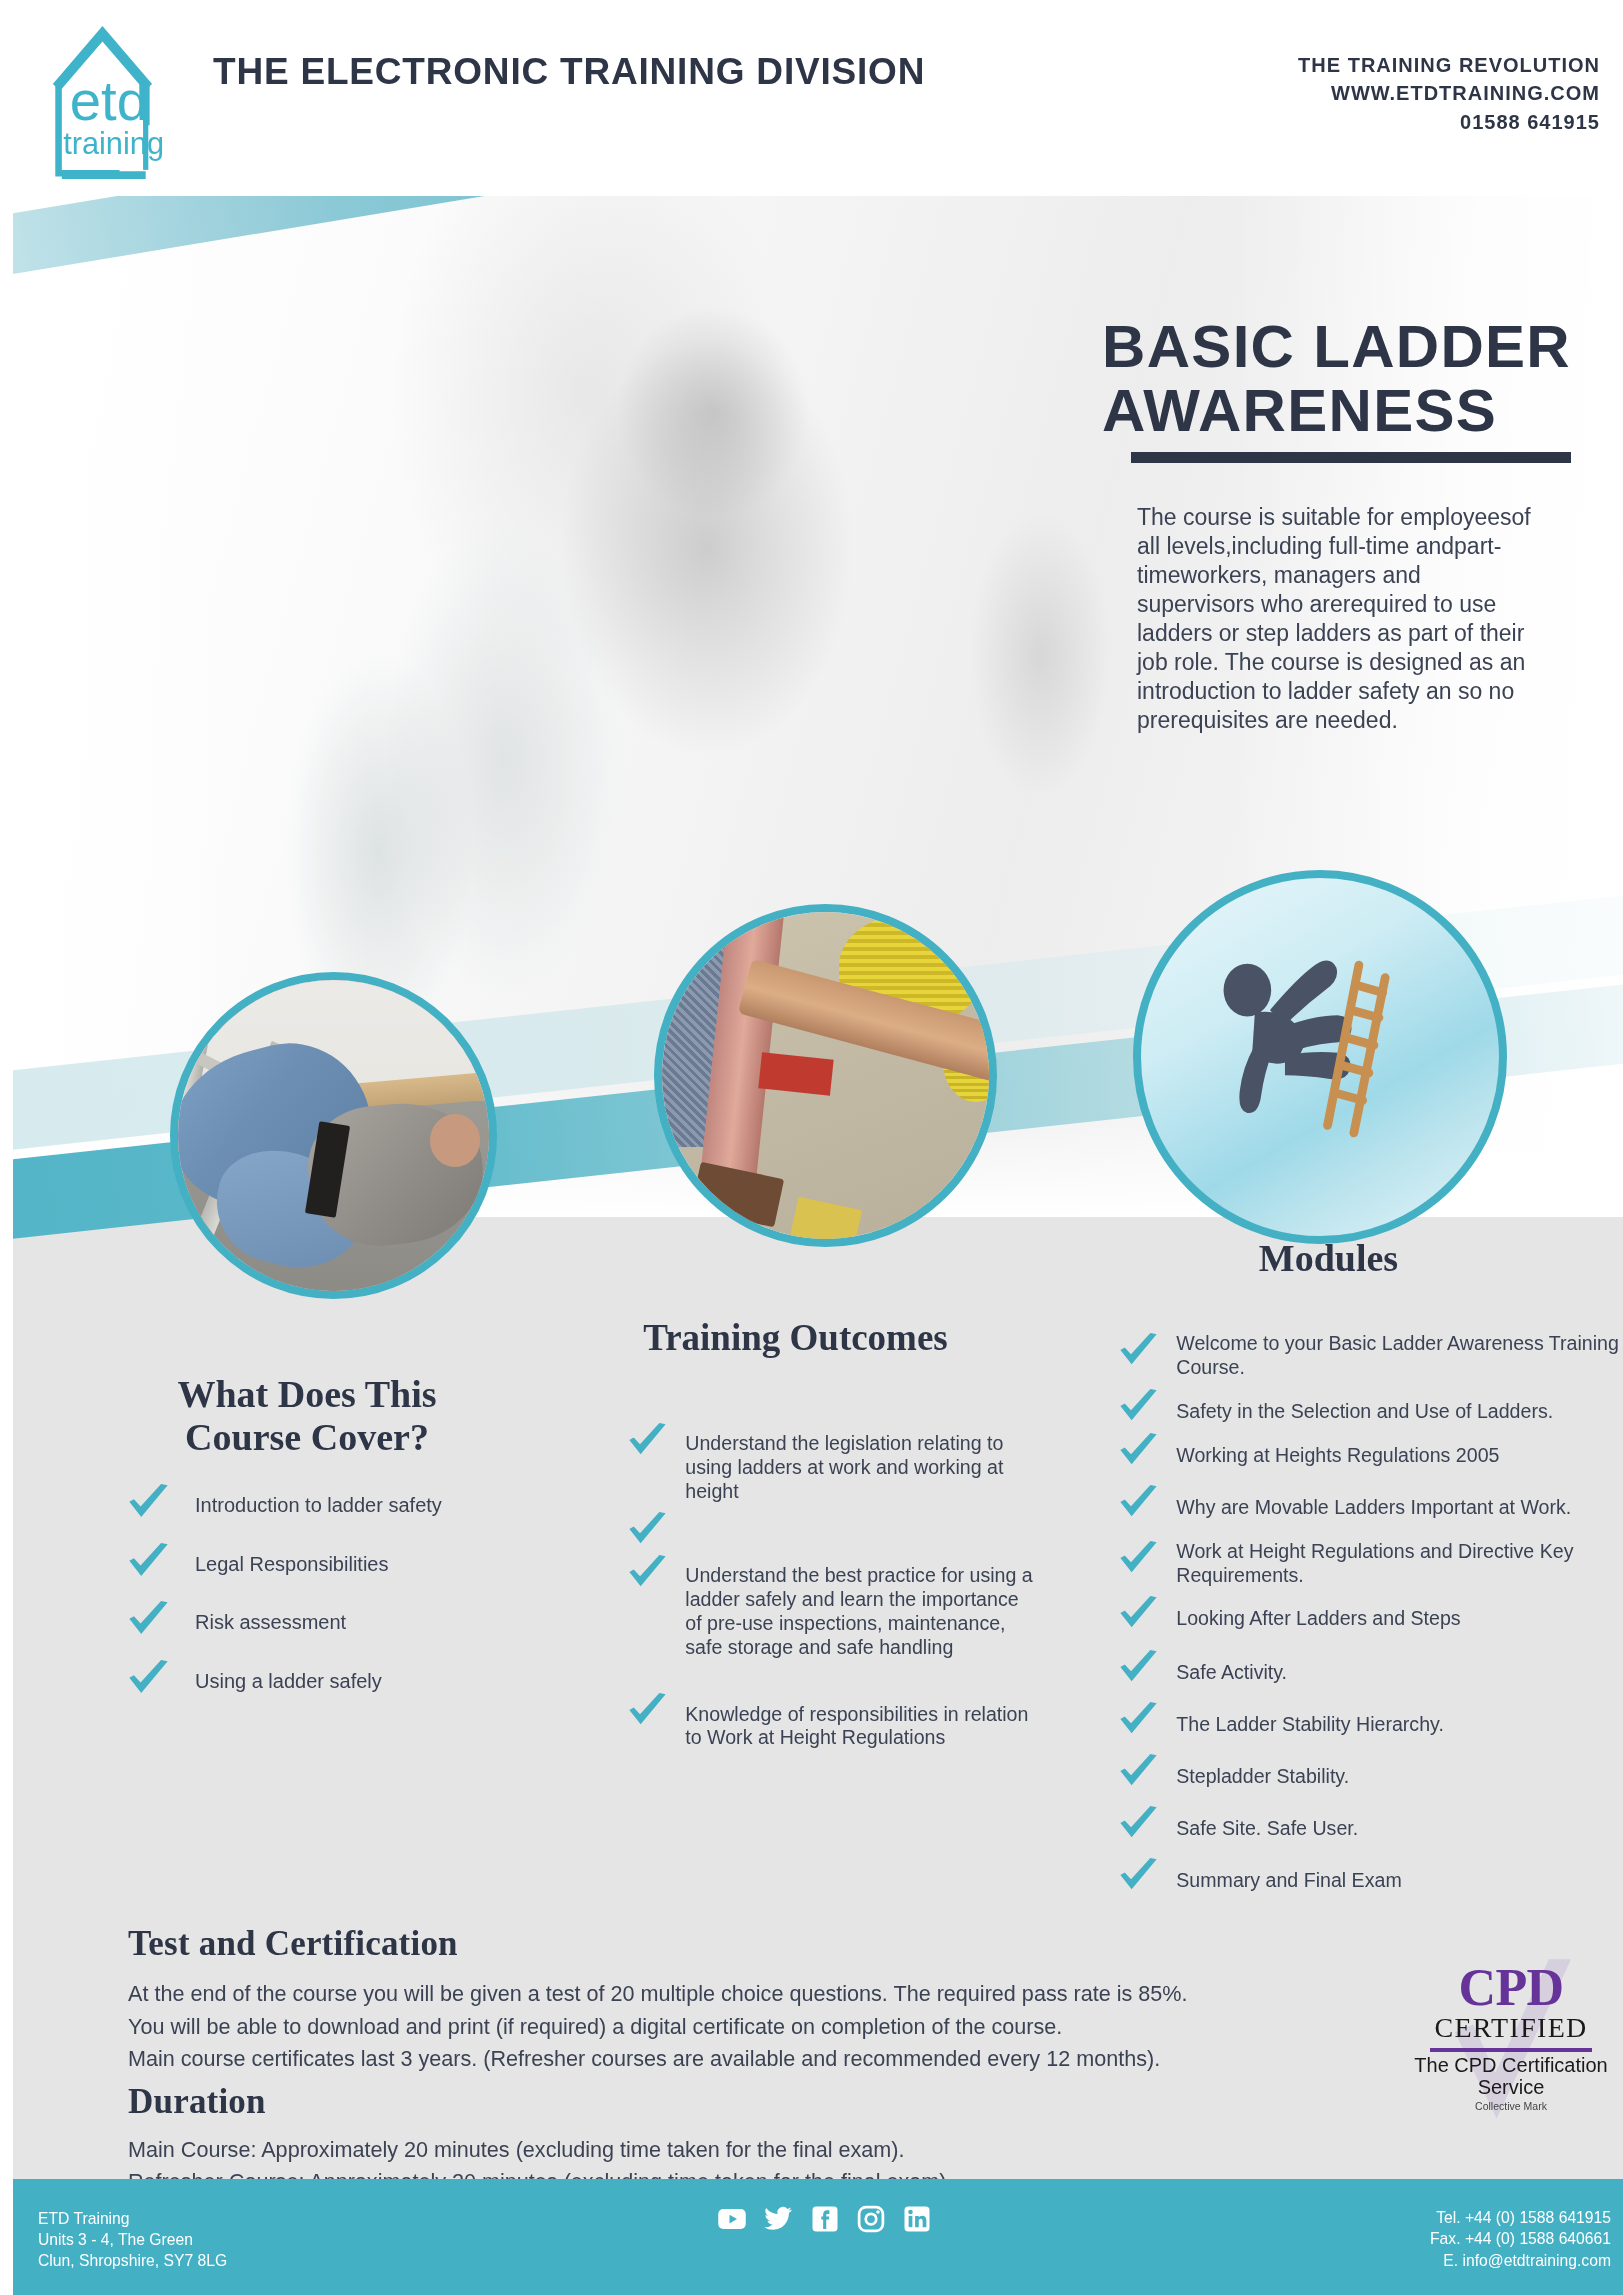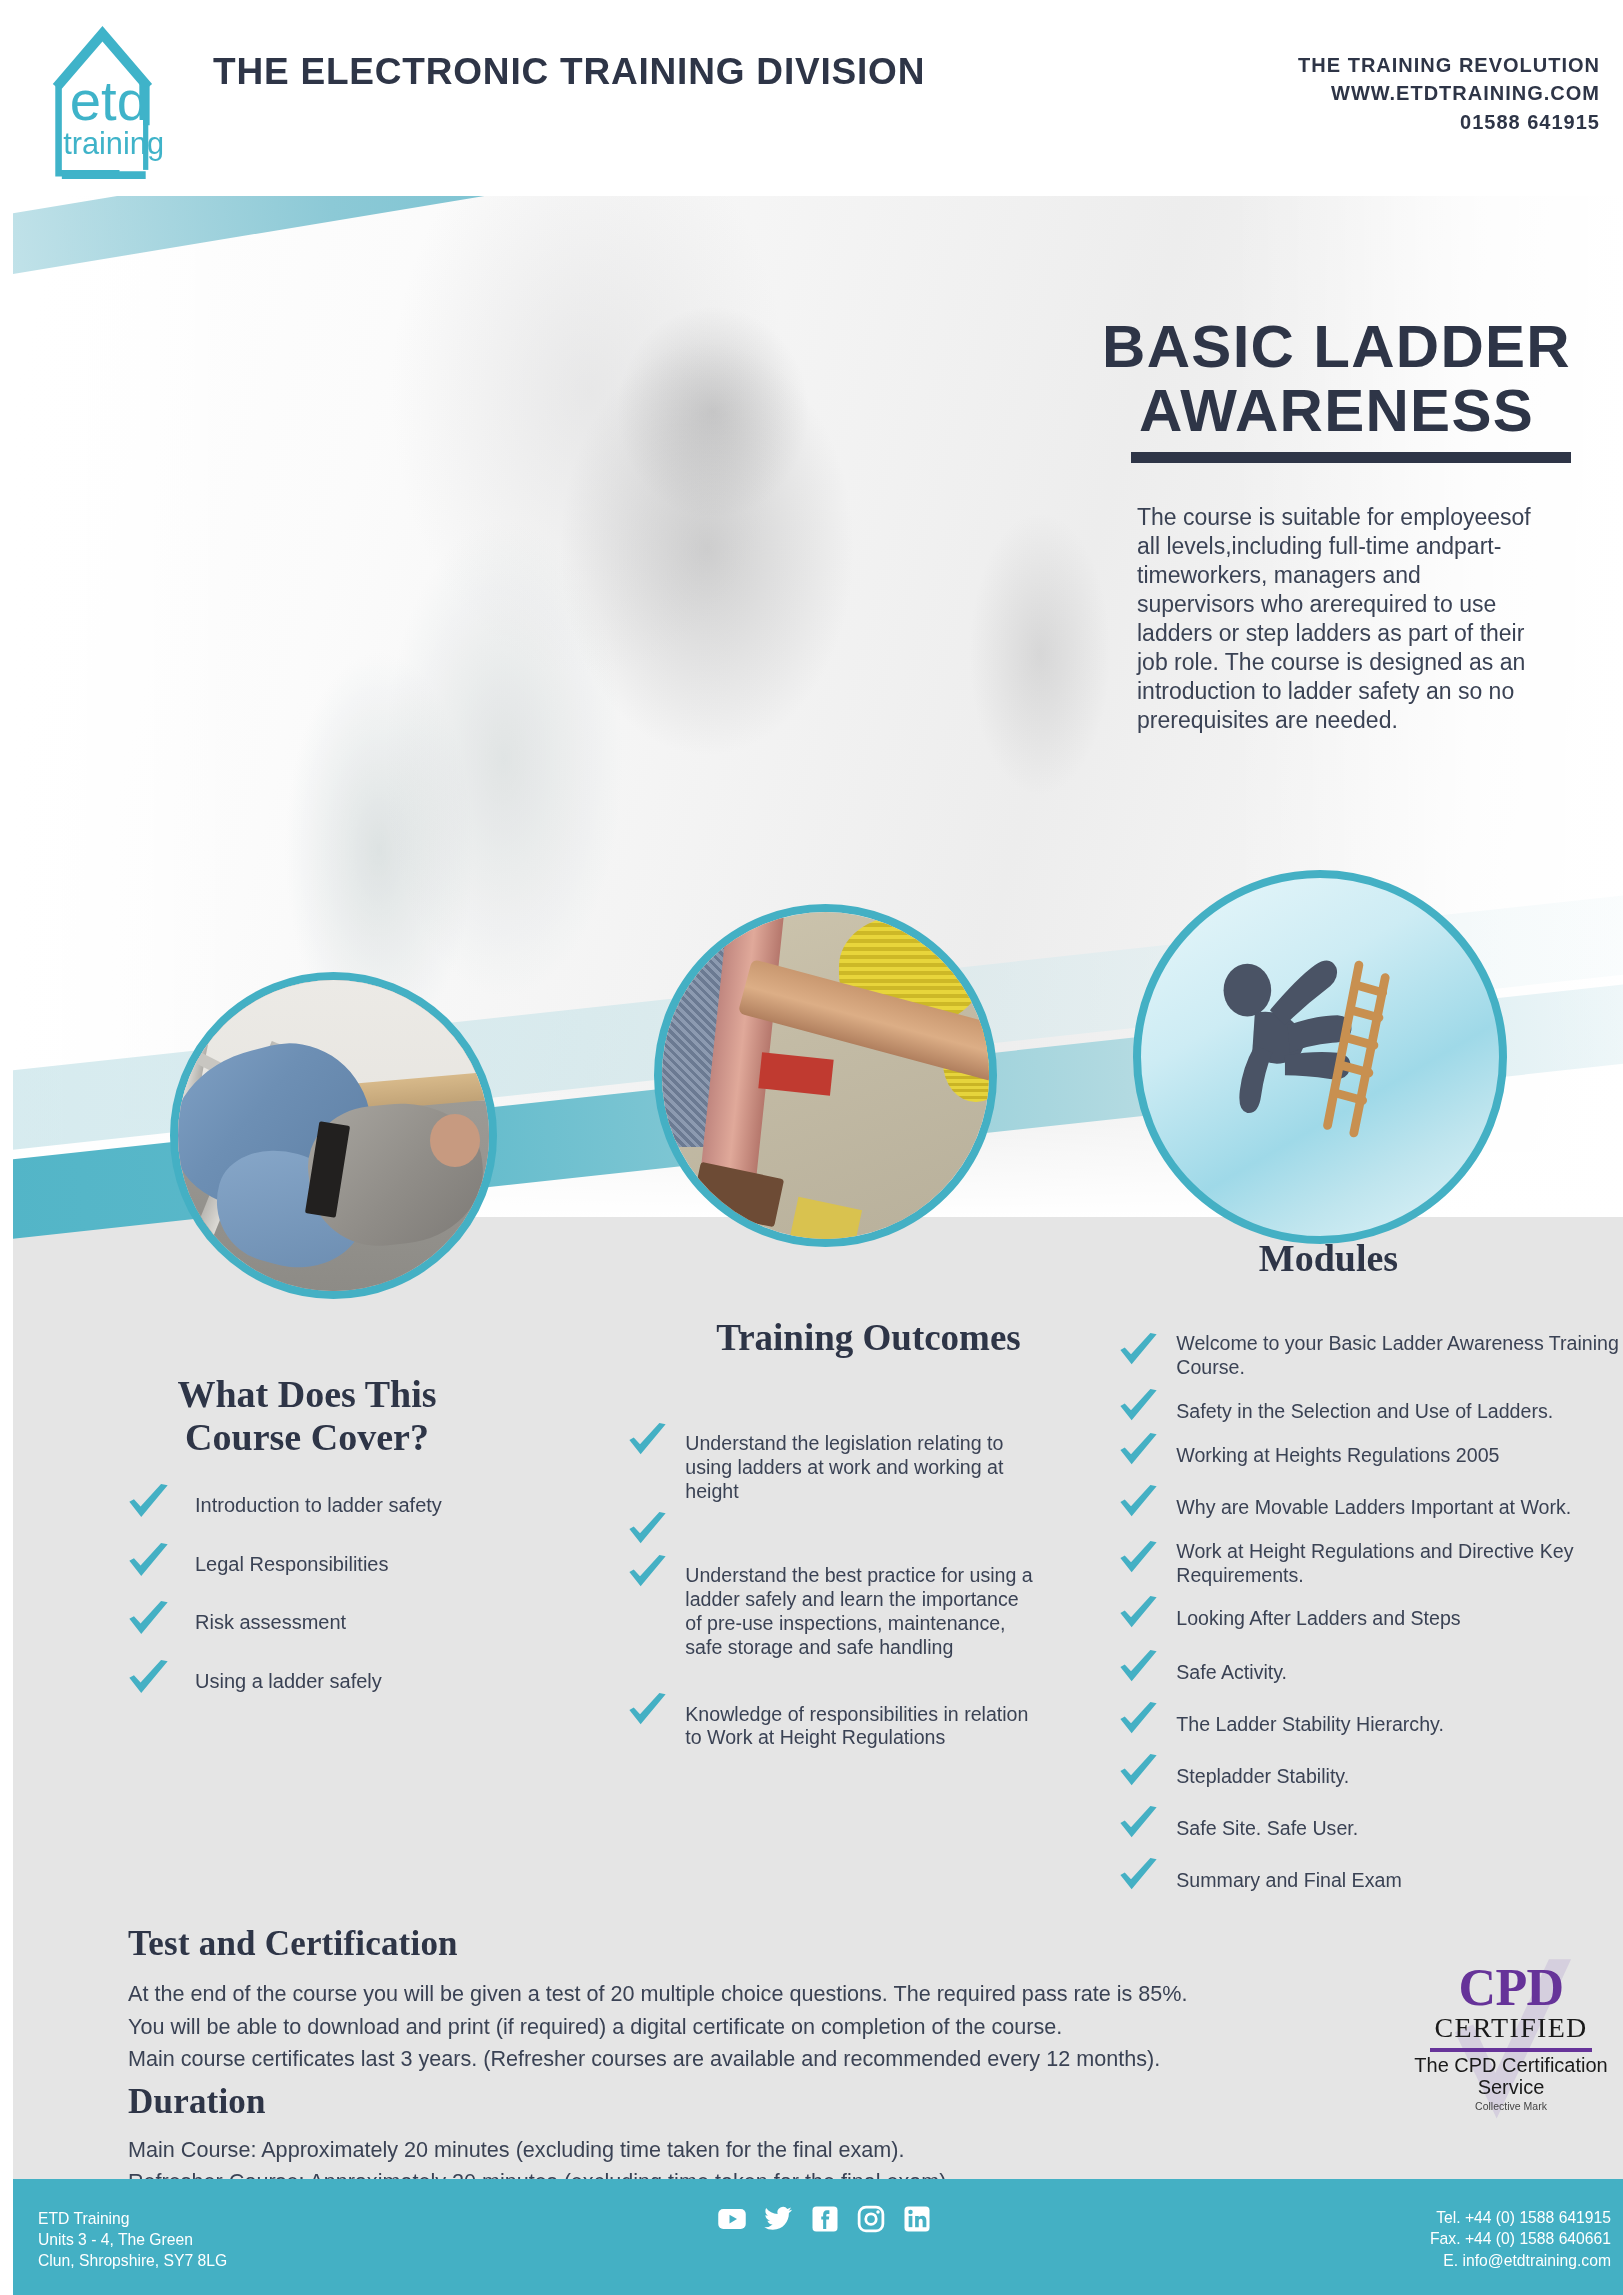--- a/index.html
+++ b/index.html
@@ -66,21 +66,21 @@
   .band-mid2 {
     position:absolute; z-index:7;
     width:2094px; height:79px; left:-262px; top:1099px;
     transform:rotate(-6.2deg); transform-origin:left center;
     background:linear-gradient(to right, rgba(175,215,223,0.55) 0%, rgba(190,224,230,0.5) 40%, rgba(215,236,240,0.4) 70%, rgba(255,255,255,0) 100%);
   }
 
   
   .hero-title {
     position:absolute; z-index:30; right:65px; top:315px;
-    text-align:center; font-size:60px; font-weight:800;
+    text-align:left; font-size:60px; font-weight:800;
     letter-spacing:1.3px; line-height:1.06; color:#2e3547;
   }
   .hero-rule { position:absolute; z-index:30; right:65px; top:452px; width:440px; height:11px; background:#2e3547; }
   .hero-desc {
     position:absolute; z-index:30; left:1124px; top:503px; width:406px;
     font-size:23px; line-height:1.26; color:#3a4254; font-weight:400;
   }
 
   
   .circle { position:absolute; border-radius:50%; z-index:20;
@@ -141,21 +141,21 @@
   
   .c3 .icon-wrap { position:absolute; inset:0; }
   .c3 svg { position:absolute; left:12%; top:16%; width:76%; height:70%; }
 
   
   .col-head {
     font-family:"Liberation Serif", serif; font-weight:700;
     color:#2e3547; text-align:center; line-height:1.12;
   }
   .h-cover { position:absolute; z-index:30; left:111px; top:1373px; width:366px; font-size:38px; }
-  .h-outcomes { position:absolute; z-index:30; left:692px; top:1317px; width:327px; font-size:37px; }
+  .h-outcomes { position:absolute; z-index:30; left:619px; top:1317px; width:327px; font-size:37px; }
   .h-modules { position:absolute; z-index:30; left:1152px; top:1237px; width:327px; font-size:38px; }
 
   .list { position:absolute; z-index:30; }
   .list-item { display:flex; align-items:flex-start; }
   .tick { flex:0 0 auto; margin-right:14.4px; }
   .tick svg { display:block; }
   .li-text { font-size:20px; line-height:1.26; color:#3a4254; padding-top:9.2px; }
 
   .l-cover { left:115px; top:1484px; width:406px; }
   .l-cover .list-item { margin-bottom:21.6px; }

